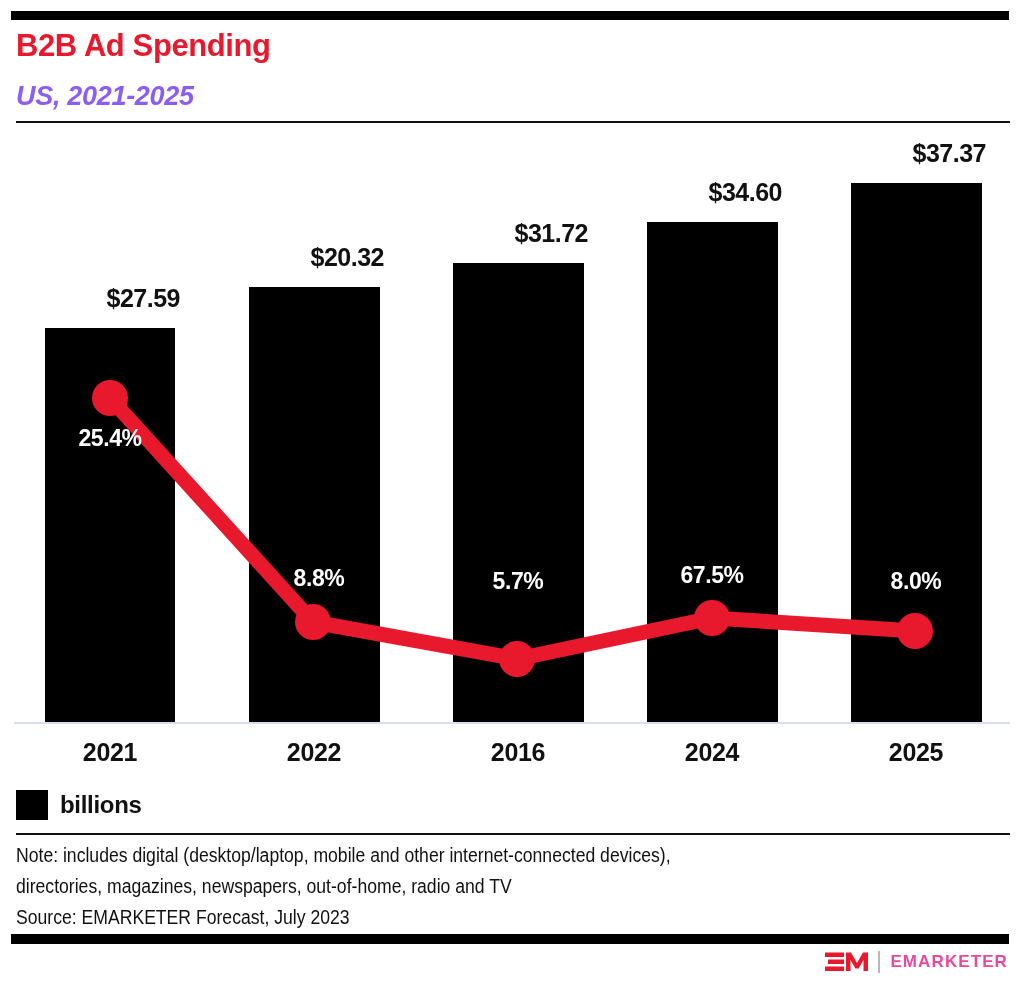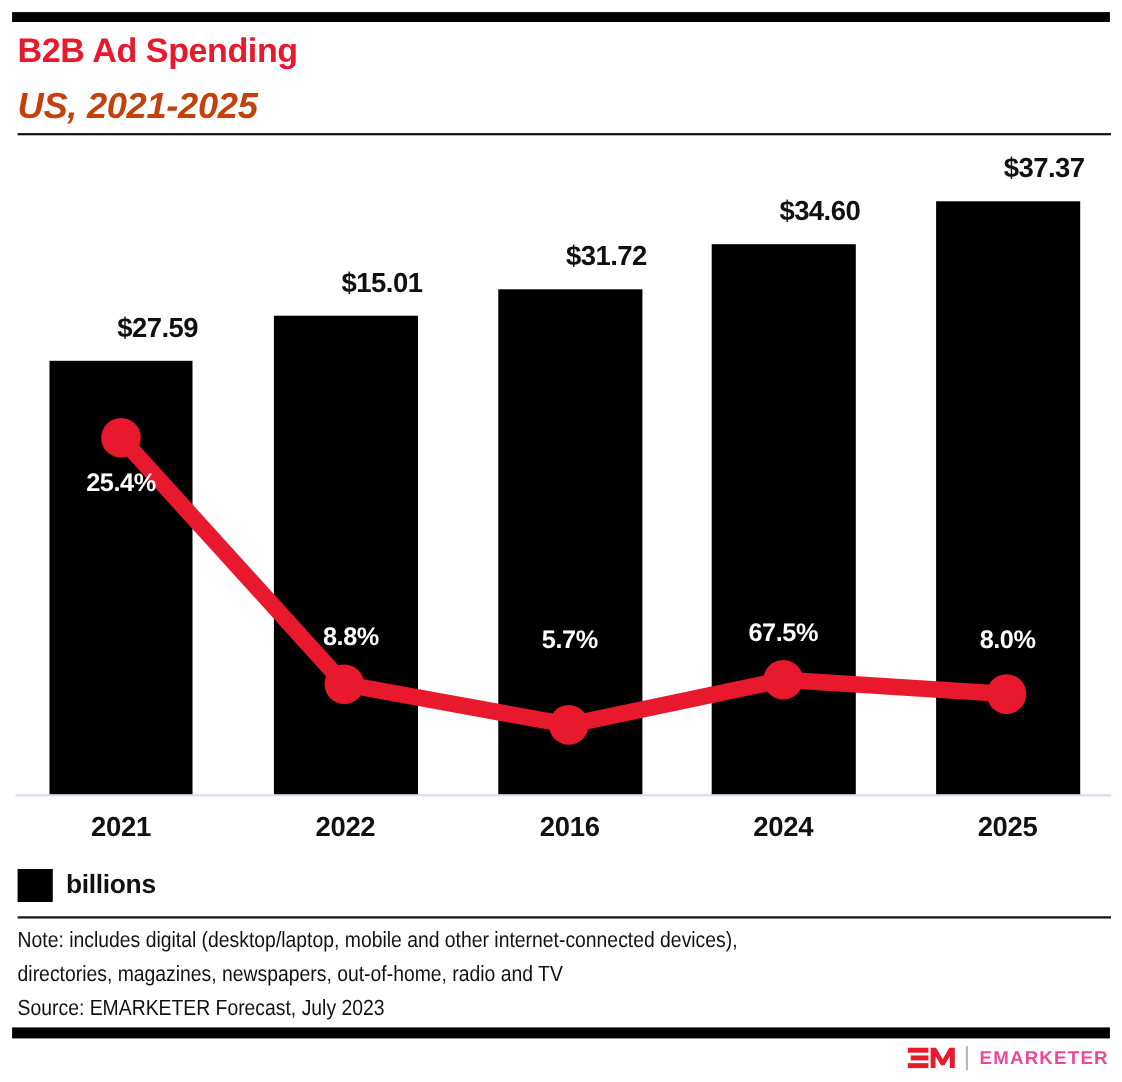--- a/index.html
+++ b/index.html
@@ -36,25 +36,25 @@
     font-size: 31px;
     font-weight: bold;
     letter-spacing: -0.4px;
     color: #E8192C;
     line-height: 36px;
     white-space: nowrap;
   }
   .chart-subtitle {
     position: absolute;
     left: 16px; top: 80px;
-    font-size: 33px;
+    font-size: 27px;
     font-weight: bold;
     font-style: italic;
     letter-spacing: -0.3px;
-    color: #c2410c;
+    color: #8b5cf6;
     line-height: 32px;
     white-space: nowrap;
   }
   .header-rule {
     position: absolute;
     left: 16px; top: 121px;
     width: 994px; height: 2px;
     background: #111111;
   }
 
@@ -208,21 +208,21 @@
 
     <div class="baseline"></div>
 
     <div class="bar" style="left:45px; top:328px; width:130px; height:394px;"></div>
     <div class="bar" style="left:249px; top:287px; width:131px; height:435px;"></div>
     <div class="bar" style="left:453px; top:263px; width:131px; height:459px;"></div>
     <div class="bar" style="left:647px; top:222px; width:131px; height:500px;"></div>
     <div class="bar" style="left:851px; top:183px; width:131px; height:539px;"></div>
 
     <div class="bar-label" style="left:40px; top:284px; width:140px;">$27.59</div>
-    <div class="bar-label" style="left:244px; top:243px; width:140px;">$15.01</div>
+    <div class="bar-label" style="left:244px; top:243px; width:140px;">$20.32</div>
     <div class="bar-label" style="left:448px; top:219px; width:140px;">$31.72</div>
     <div class="bar-label" style="left:642px; top:178px; width:140px;">$34.60</div>
     <div class="bar-label" style="left:846px; top:139px; width:140px;">$37.37</div>
 
     <svg class="line-svg" viewBox="0 0 1020 740" xmlns="http://www.w3.org/2000/svg">
       <polyline points="110,398 313,622 517,659 712,618 915,631" fill="none" stroke="#E8192C" stroke-width="15" stroke-linecap="round" stroke-linejoin="round"></polyline>
       <circle cx="110" cy="398" r="18" fill="#E8192C"></circle>
       <circle cx="313" cy="622" r="18" fill="#E8192C"></circle>
       <circle cx="517" cy="659" r="18" fill="#E8192C"></circle>
       <circle cx="712" cy="618" r="18" fill="#E8192C"></circle>

